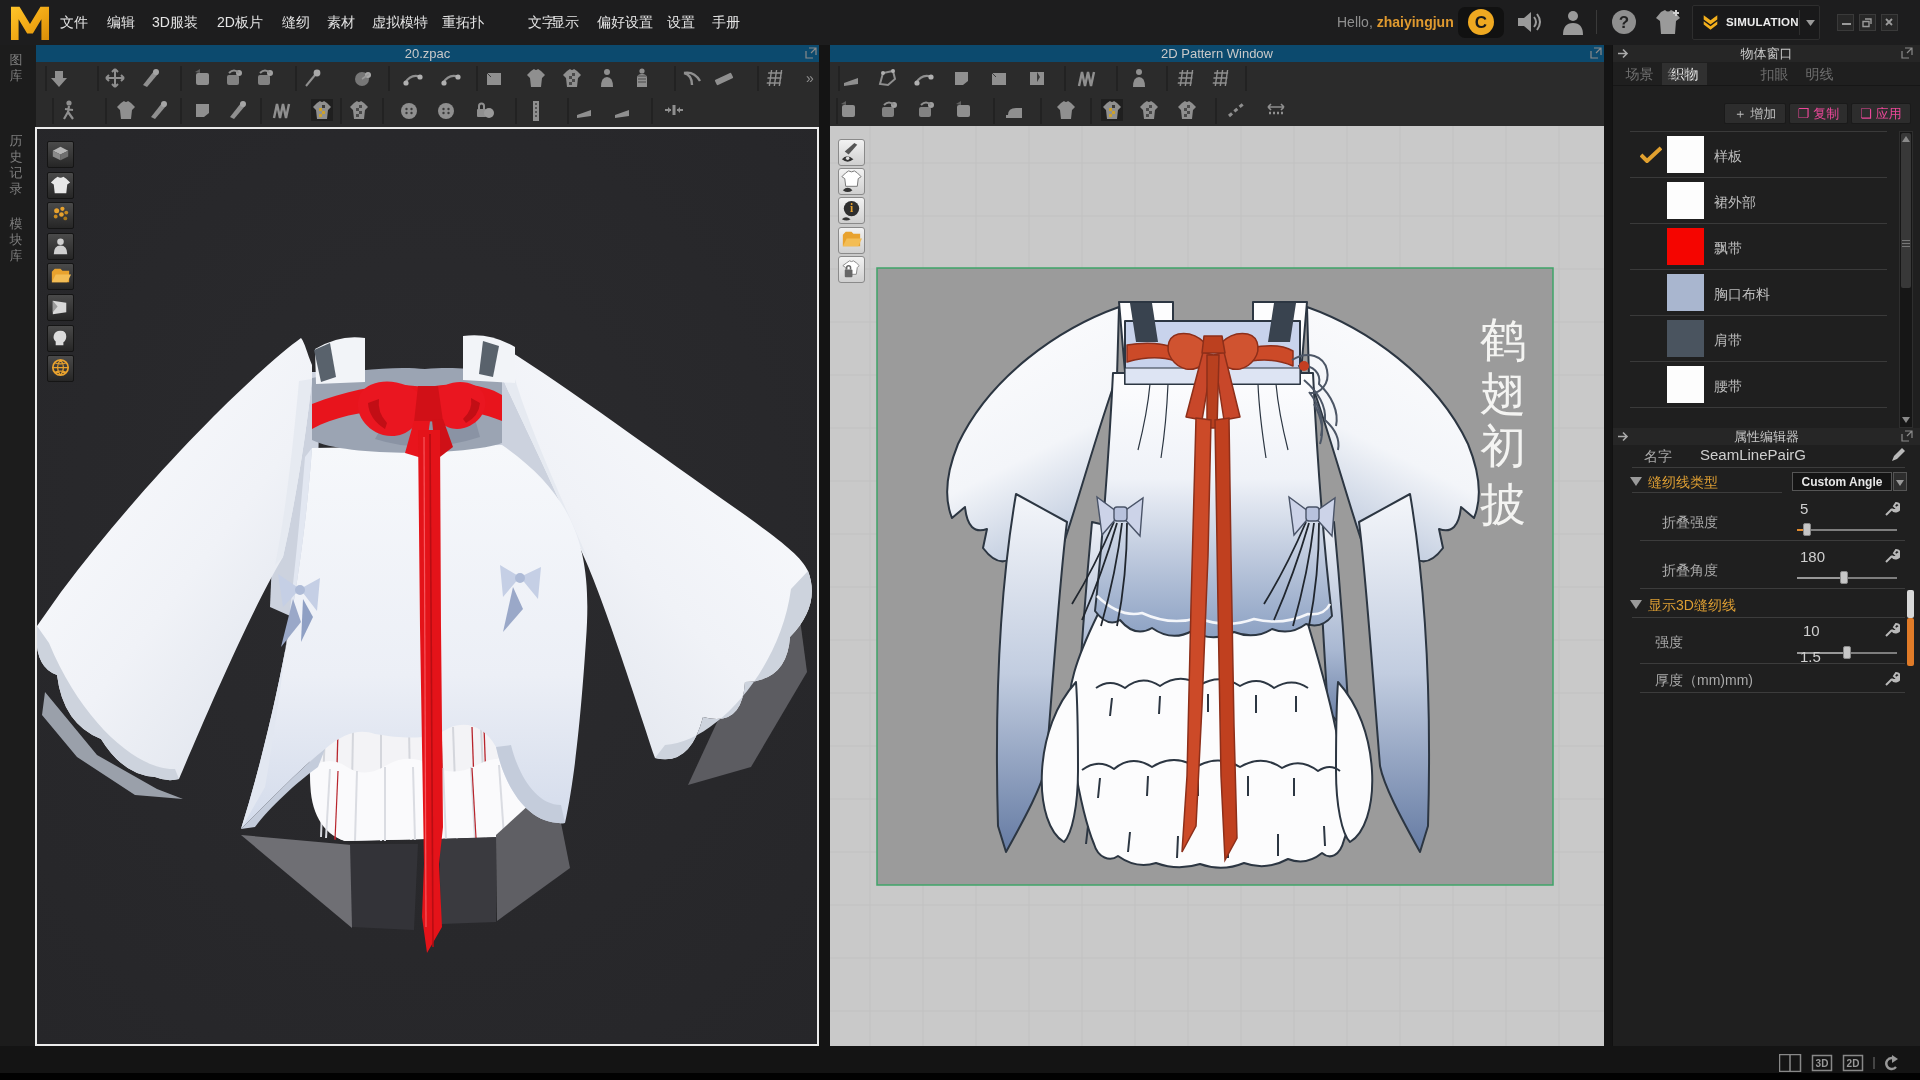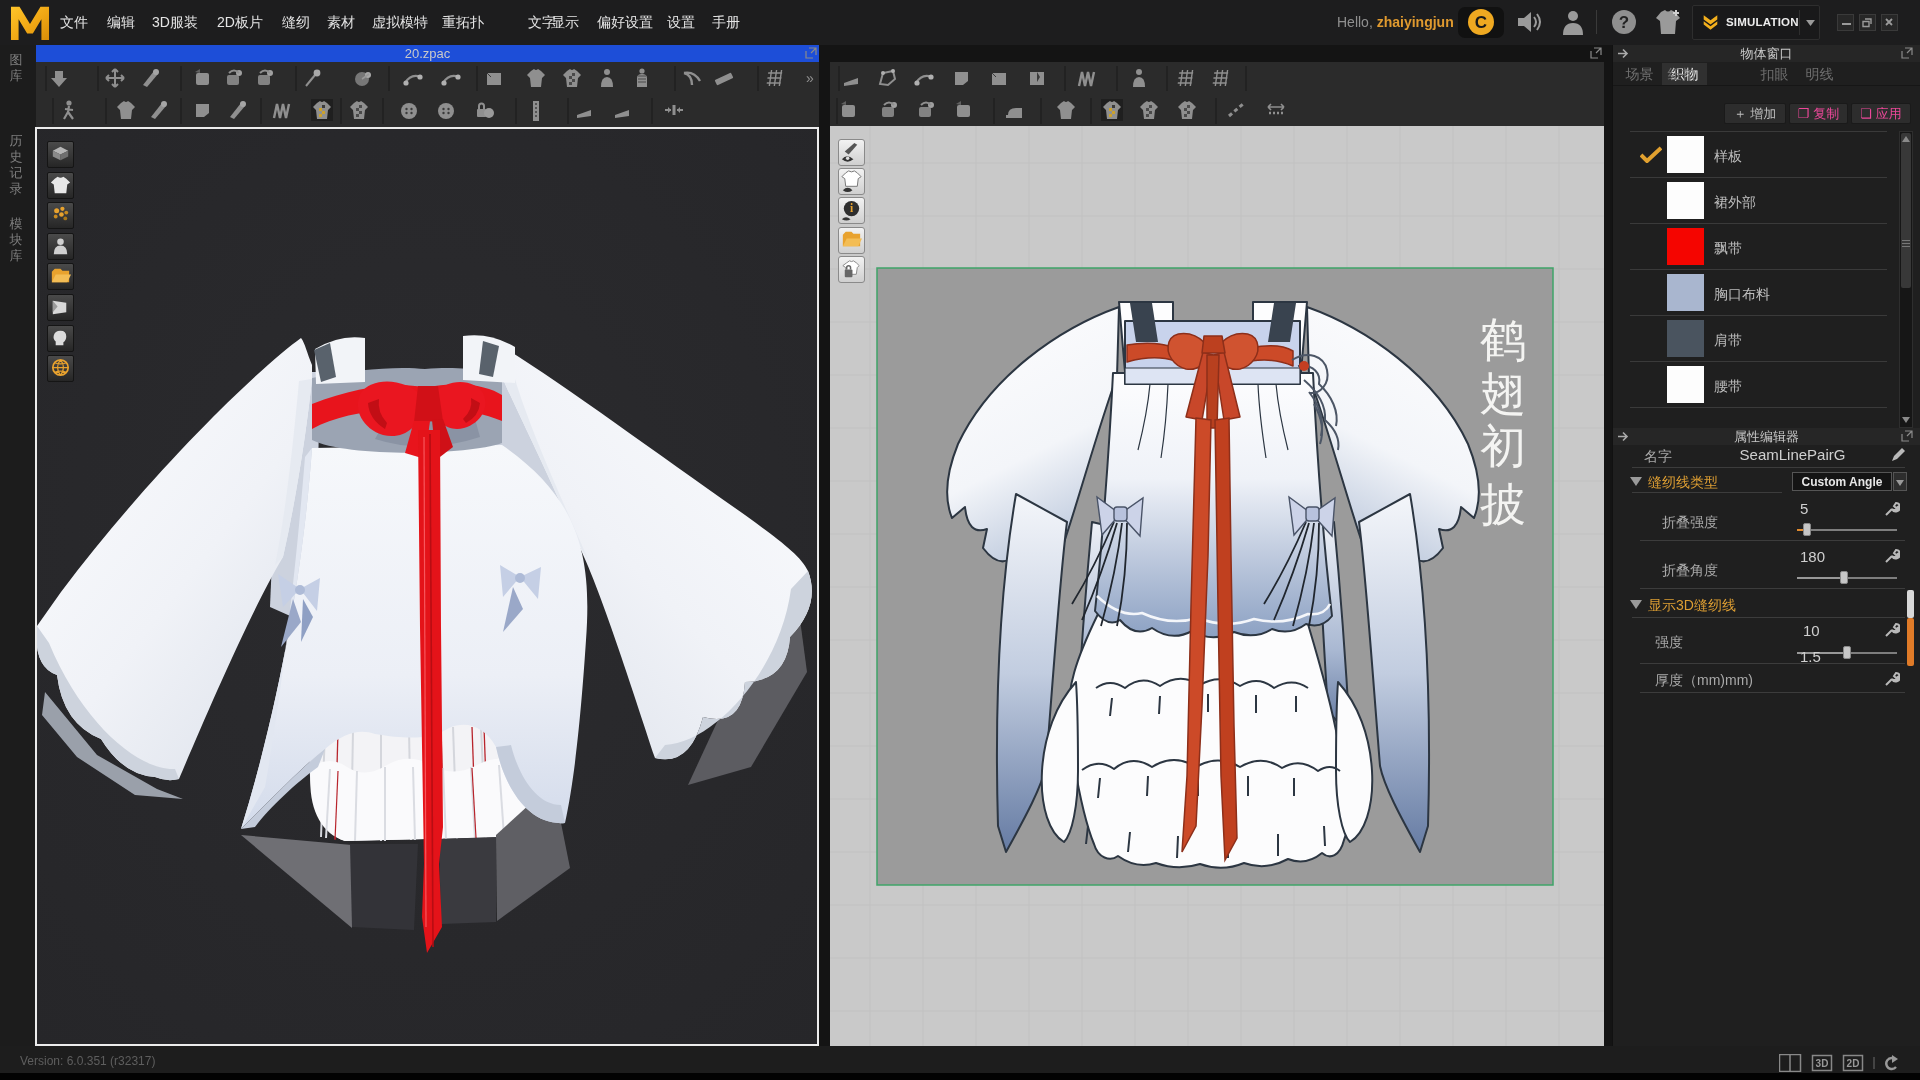--- a/index.html
+++ b/index.html
@@ -6,21 +6,21 @@
 html,body{width:1920px;height:1080px;background:#141414;font-family:"Liberation Sans",sans-serif;overflow:hidden}
 .abs{position:absolute}
 #stage{position:relative;width:1920px;height:1080px}
 
 #menubar{left:0;top:0;width:1920px;height:45px;background:#1d1d1e}
 #logo{left:9px;top:3px;width:42px;height:39px}
 .menu{top:0;height:45px;line-height:45px;color:#e4e4e4;font-size:14px}
 .hello{color:#8f8f8f;font-size:14px}
 .hellob{color:#e09a2f;font-weight:bold;font-size:14px}
 
-.titlebar{top:45px;height:17px;background:#1d4ed8;color:#c9c9c9;font-size:13px;line-height:17px;text-align:center}
+.titlebar{top:45px;height:17px;background:#0c4a6e;color:#c9c9c9;font-size:13px;line-height:17px;text-align:center}
 
 .tbar{background:#2b2b2b}
 #toolbaricons{left:0;top:0;z-index:6}
 
 #leftstrip{left:0;top:45px;width:36px;height:1001px;background:#1c1c1c}
 .vtab{color:#7e7e7e;font-size:13px;left:9px;width:14px;line-height:16px;text-align:center}
 
 #vp3d{left:35px;top:127px;width:784px;height:919px;background:#28282b}
 
 #vp2d{left:830px;top:126px;width:774px;height:920px;background:#c9c9c9}
@@ -115,20 +115,21 @@
     <path d="M28 5 h6 v5 M26 7.5 h6 v5 h-6 z" stroke="#9a9a9a" stroke-width="1.4" fill="none"></path>
     <path d="M49 5 l6 6 M55 5 l-6 6" stroke="#9a9a9a" stroke-width="1.8"></path>
   </svg>
 
   <div class="abs" id="leftstrip"></div>
   <div class="abs vtab" style="top:52px">图<br>库</div>
   <div class="abs vtab" style="top:133px">历<br>史<br>记<br>录</div>
   <div class="abs vtab" style="top:216px">模<br>块<br>库</div>
 
   <div class="abs titlebar" style="left:36px;width:783px">20.zpac</div>
+  <div class="abs titlebar" style="left:830px;width:774px">2D Pattern Window</div>
   <svg class="abs" style="left:805px;top:47px" width="12" height="12" viewBox="0 0 12 12">
       <path d="M1 4 v7 h7 M4 1 h7 v7 M6 6 l5 -5" stroke="#8a8a8a" stroke-width="1.2" fill="none"></path>
     </svg>
   <svg class="abs" style="left:1590px;top:47px" width="12" height="12" viewBox="0 0 12 12">
       <path d="M1 4 v7 h7 M4 1 h7 v7 M6 6 l5 -5" stroke="#8a8a8a" stroke-width="1.2" fill="none"></path>
     </svg>
 
   <div class="abs tbar" style="left:36px;top:62px;width:783px;height:33px"></div>
   <div class="abs tbar" style="left:36px;top:95px;width:783px;height:32px"></div>
   <div class="abs tbar" style="left:830px;top:62px;width:774px;height:33px"></div>
@@ -769,21 +770,21 @@
 
   <div class="abs phead" style="left:1613px;top:428px;width:307px">属性编辑器</div>
   <svg class="abs" style="left:1617px;top:431px" width="12" height="11" viewBox="0 0 12 11">
       <path d="M1 5.5 h8 M6 1.5 l4 4 l-4 4" stroke="#aaa" stroke-width="1.6" fill="none"></path>
     </svg>
   <svg class="abs" style="left:1901px;top:430px" width="12" height="12" viewBox="0 0 12 12">
       <path d="M1 4 v7 h7 M4 1 h7 v7 M6 6 l5 -5" stroke="#8a8a8a" stroke-width="1.2" fill="none"></path>
     </svg>
 
   <div class="abs plbl" style="left:1644px;top:448px">名字</div>
-  <div class="abs pval" style="left:1700px;top:446px;width:185px;text-align:center">SeamLinePairG</div>
+  <div class="abs pval" style="left:1700px;top:446px;width:185px;text-align:left">SeamLinePairG</div>
   <svg class="abs" style="left:1891px;top:447px" width="15" height="15" viewBox="0 0 15 15">
       <path d="M1 14 L3 9 L11 1 L14 4 L6 12 Z" fill="#b9b9b9"></path>
     </svg>
   <div class="abs sepline" style="left:1632px;top:467px;width:273px"></div>
 
   <svg class="abs" style="left:1630px;top:477px" width="12" height="9" viewBox="0 0 12 9">
       <path d="M0 0 H12 L6 9 Z" fill="#9a9a9a"></path>
     </svg>
   <div class="abs sect" style="left:1648px;top:474px">缝纫线类型</div>
   <div class="abs sepline" style="left:1632px;top:492px;width:150px"></div>
@@ -832,23 +833,20 @@
   <div class="abs plbl" style="left:1655px;top:672px">厚度（mm)mm)</div>
   <div class="abs pval" style="left:1800px;top:648px">1.5</div>
   <svg class="abs" style="left:1884px;top:671px" width="16" height="16" viewBox="0 0 16 16">
       <path d="M2 14 L8 8 M8 8 a4.2 4.2 0 1 0 4 -6 l-2 3 l2 2 l3 -2 a4.2 4.2 0 0 1 -7 3 Z" stroke="#b9b9b9" stroke-width="2" fill="none"></path>
     </svg>
   <div class="abs sepline" style="left:1640px;top:692px;width:265px"></div>
 
   <div class="abs" style="left:1907px;top:590px;width:7px;height:28px;background:#d8d8d8;border-radius:2px"></div>
   <div class="abs" style="left:1907px;top:618px;width:7px;height:48px;background:#e07b28;border-radius:2px"></div>
 
-  <div class="abs" id="statusbar">
-      <span style="position:absolute;left:20px;top:8px">Version: 6.0.351 (r32317)</span>
-    </div>
   <div class="abs" id="blackstrip"></div>
   <svg class="abs" style="left:1779px;top:1054px" width="125" height="18" viewBox="0 0 125 18">
     <rect x="0.5" y="0.5" width="21" height="17" fill="none" stroke="#888" stroke-width="1.5"></rect>
     <line x1="11" y1="0" x2="11" y2="18" stroke="#888" stroke-width="1.5"></line>
     <rect x="33.5" y="1.5" width="19" height="15" fill="none" stroke="#888" stroke-width="1.5"></rect>
     <text x="43" y="13" font-size="10" font-weight="bold" fill="#999" text-anchor="middle" font-family="Liberation Sans">3D</text>
     <rect x="64.5" y="1.5" width="19" height="15" fill="none" stroke="#888" stroke-width="1.5"></rect>
     <text x="74" y="13" font-size="10" font-weight="bold" fill="#999" text-anchor="middle" font-family="Liberation Sans">2D</text>
     <line x1="95" y1="3" x2="95" y2="15" stroke="#444" stroke-width="2"></line>
     <path d="M113 4 a5.5 5.5 0 1 0 4 9" stroke="#999" stroke-width="2.4" fill="none"></path>

